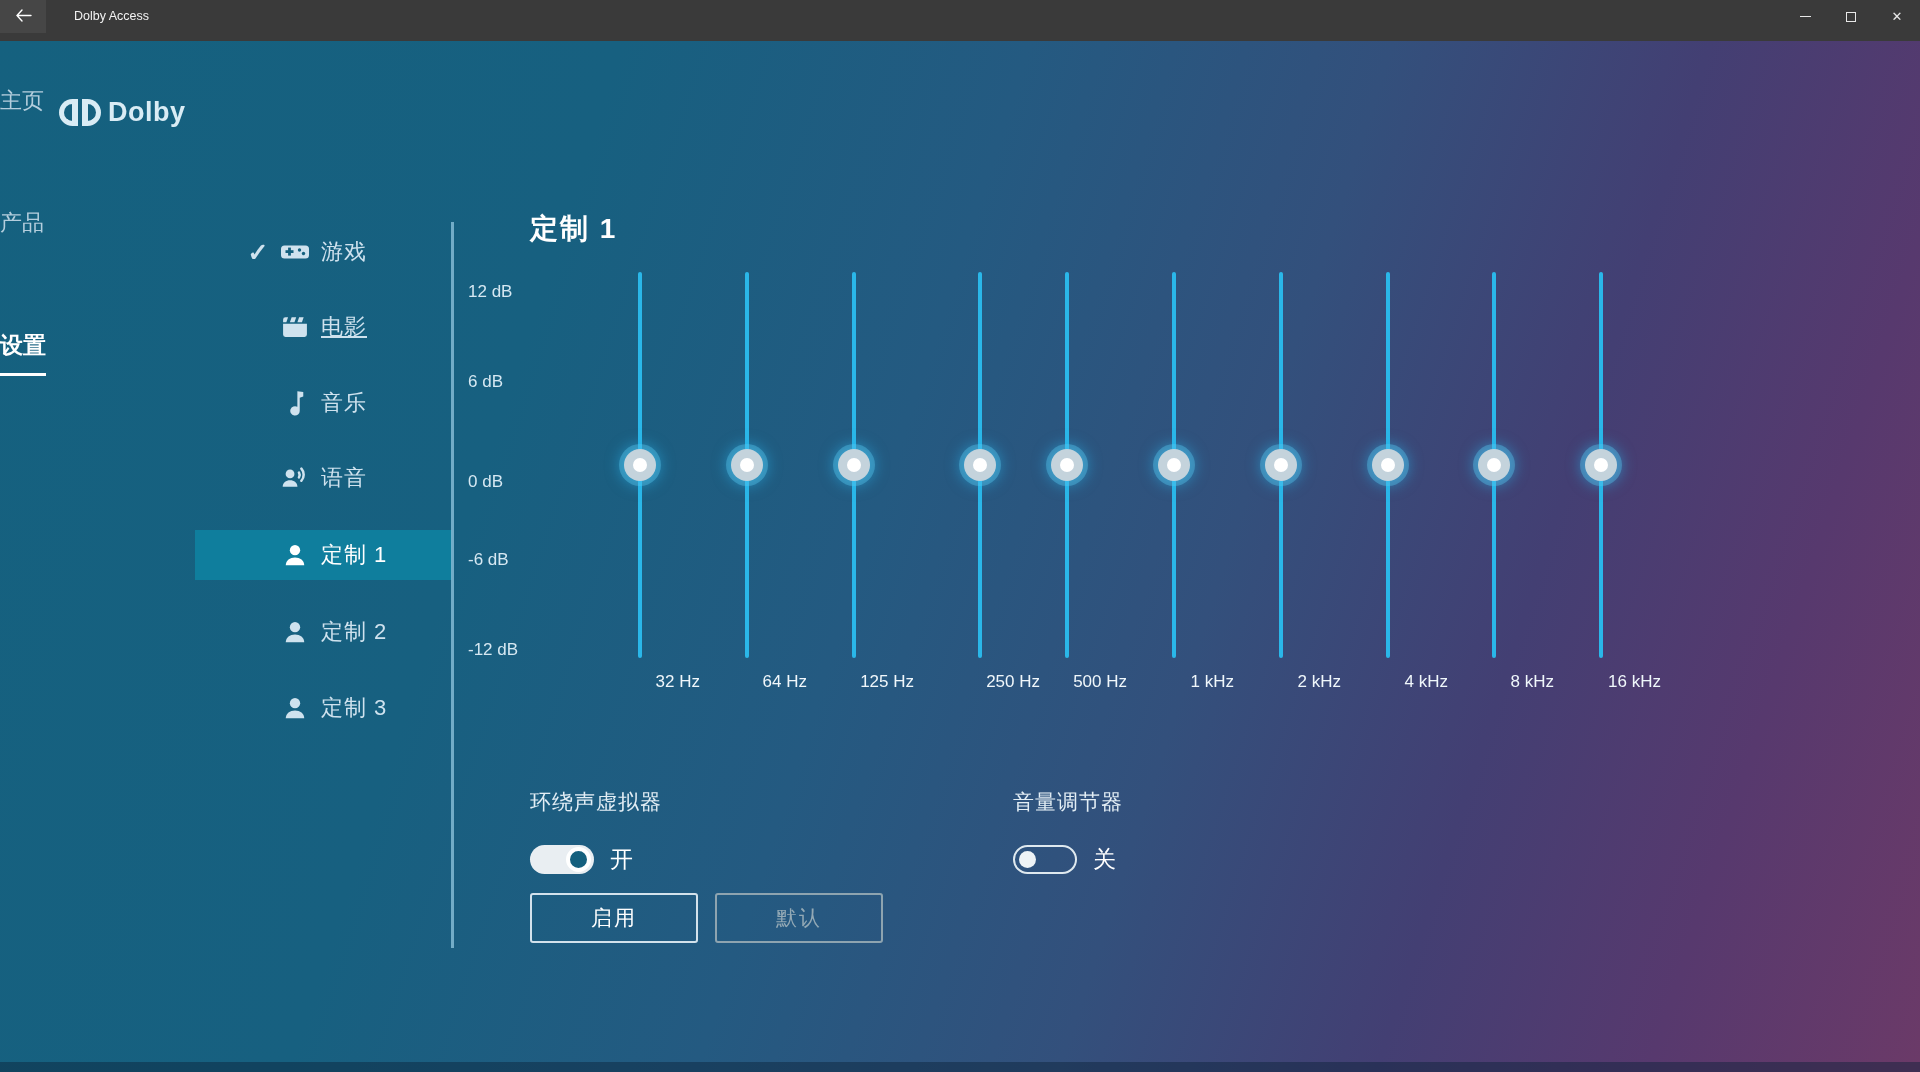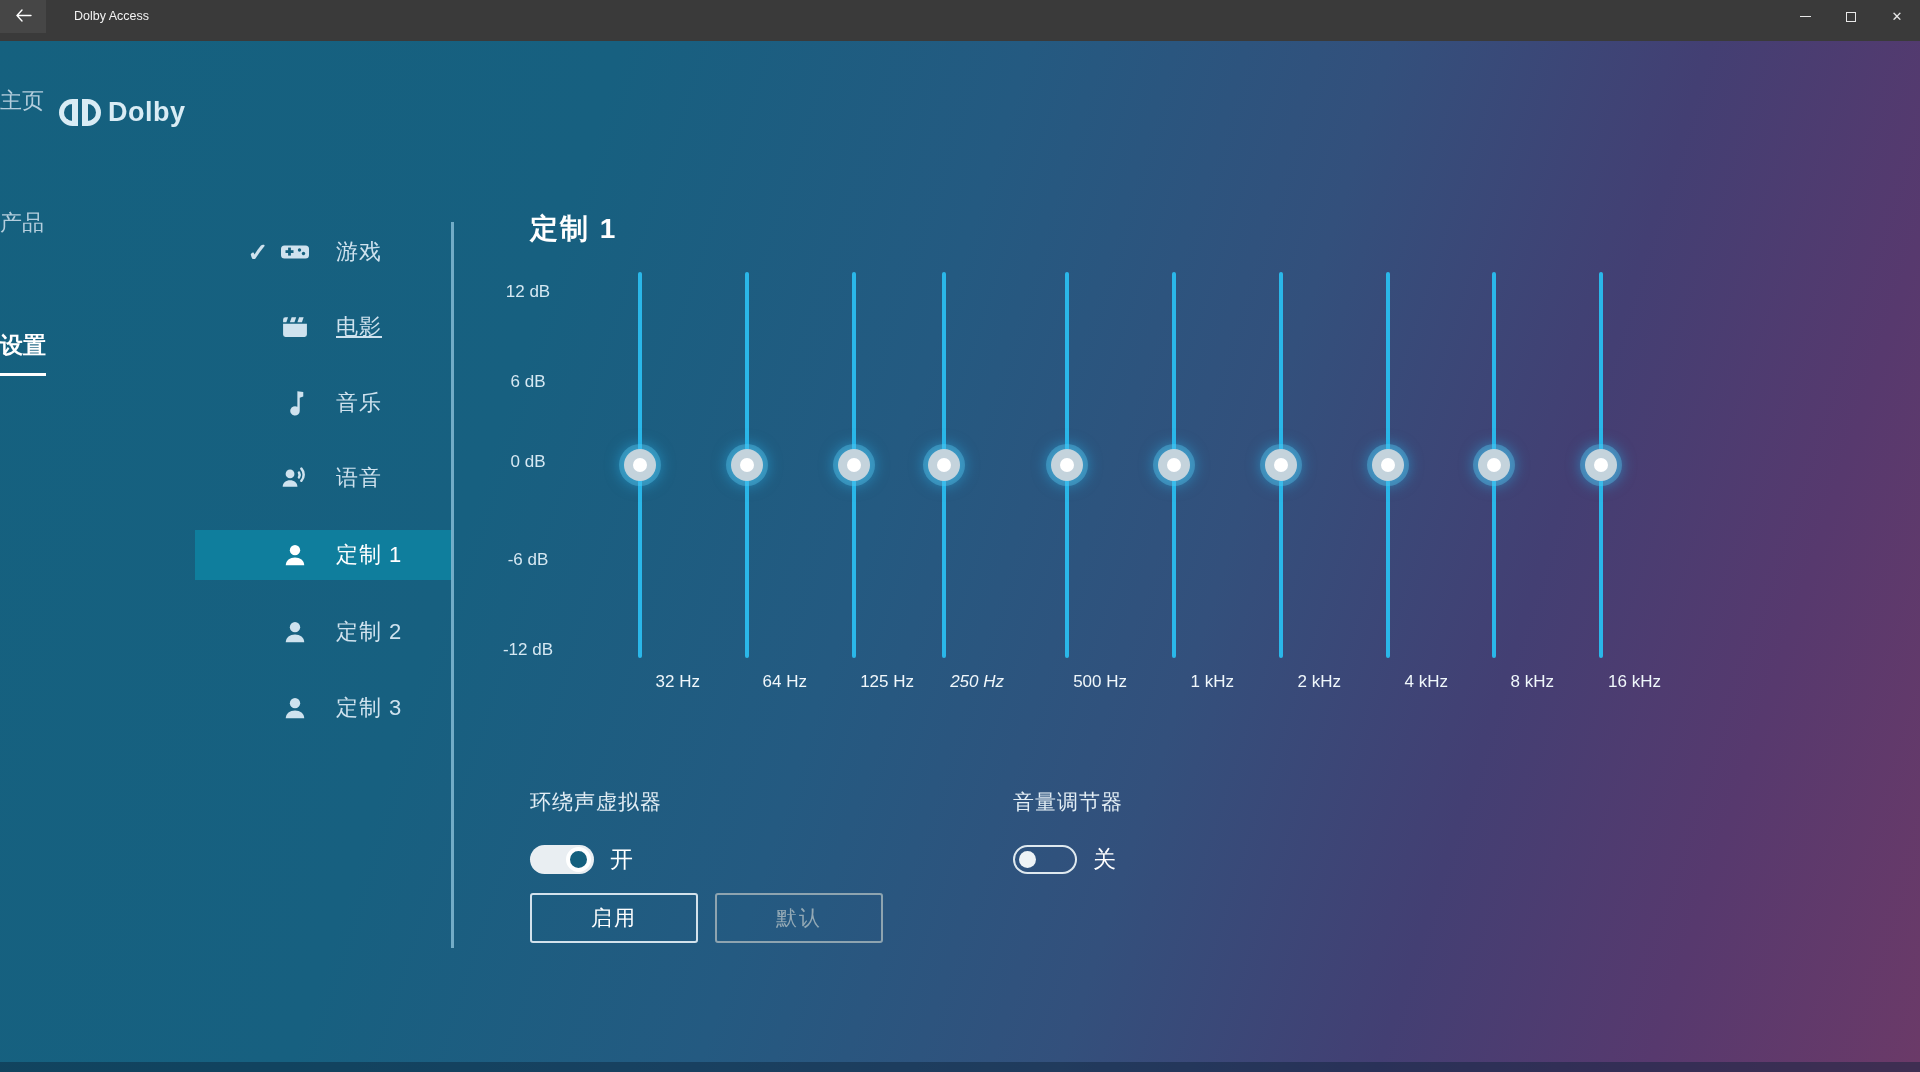--- a/index.html
+++ b/index.html
@@ -33,26 +33,26 @@
   #nav { position:absolute; top:86px; left:0; width:100%; display:flex; justify-content:center; gap:80px; align-items:flex-start;flex-direction:column; }
   .tab { font-size:22px; color:#b4cedd; cursor:pointer; padding-bottom:12px; }
   .tab.active { color:#ffffff; font-weight:bold; font-size:23px; border-bottom:3px solid #ffffff; }
 
   
   .side-row { position:absolute; left:195px; width:257px; height:50px; display:flex; align-items:center;
               color:#cfe2ee; cursor:pointer; }
   .side-row.selected { background:#0f7e9d; color:#ffffff; }
   .check { width:34px; margin-left:46px; font-size:25px; font-weight:bold; text-align:center; }
   .s-icon { width:40px; display:flex; justify-content:center; align-items:center; }
-  .s-label { margin-left:21px; font-size:22px; letter-spacing:1px; }
+  .s-label { margin-left:6px; font-size:22px; letter-spacing:1px; }
   #divider { position:absolute; left:451px; top:222px; width:3px; height:726px; background:#83bad3; opacity:.85; }
 
   
   #eq-title { position:absolute; left:530px; top:210px; font-size:28px; font-weight:bold; color:#fff; letter-spacing:2px; }
-  .db-label { position:absolute; left:468px; width:120px; text-align:center; font-size:17px; color:#d6e8f2; }
+  .db-label { position:absolute; left:468px; width:120px; text-align:left; font-size:17px; color:#d6e8f2; }
   .band { position:absolute; top:272px; width:120px; height:440px; }
   .track { position:absolute; left:58px; top:0; width:4px; height:386px; border-radius:2px; background:#2ab7e9; cursor:pointer; }
   .thumb { position:absolute; left:44px; width:32px; height:32px; border-radius:50%; background:#c4d3dc; cursor:grab;
            box-shadow:0 0 0 5px rgba(90,200,240,.38), 0 0 14px 5px rgba(40,175,230,.55);
            display:flex; align-items:center; justify-content:center; }
   .thumb .dot { width:14px; height:14px; border-radius:50%; background:#ffffff; }
   .freq-label { position:absolute; top:400px; width:120px; text-align:right; font-size:17px; color:#f0f7fb; }
 
   
   .toggle-block { position:absolute; top:788px; }
@@ -188,21 +188,21 @@
         </span>
         <span class="s-label">定制 3</span>
       </div>
     </div>
   <div id="divider"></div>
 
   <div id="eq-title">定制 1</div>
   <div id="equalizer">
       <div class="db-label" style="top: 282px;">12 dB</div>
       <div class="db-label" style="top: 372px;">6 dB</div>
-      <div class="db-label" style="top: 452px;">0 dB</div>
+      <div class="db-label" style="top: 472px;">0 dB</div>
       <div class="db-label" style="top: 550px;">-6 dB</div>
       <div class="db-label" style="top: 640px;">-12 dB</div>
       <div class="band" style="left: 580px;">
         <div class="track"></div>
         <div class="thumb" style="top:177px">
           <div class="dot"></div>
         </div>
         <div class="freq-label">32 Hz</div>
       </div>
       <div class="band" style="left: 687px;">
@@ -212,21 +212,21 @@
         </div>
         <div class="freq-label">64 Hz</div>
       </div>
       <div class="band" style="left: 794px;">
         <div class="track"></div>
         <div class="thumb" style="top:177px">
           <div class="dot"></div>
         </div>
         <div class="freq-label">125 Hz</div>
       </div>
-      <div class="band" style="left: 884px; font-style: italic;">
+      <div class="band" style="left: 920px;">
         <div class="track"></div>
         <div class="thumb" style="top:177px">
           <div class="dot"></div>
         </div>
         <div class="freq-label">250 Hz</div>
       </div>
       <div class="band" style="left: 1007px;">
         <div class="track"></div>
         <div class="thumb" style="top:177px">
           <div class="dot"></div>

